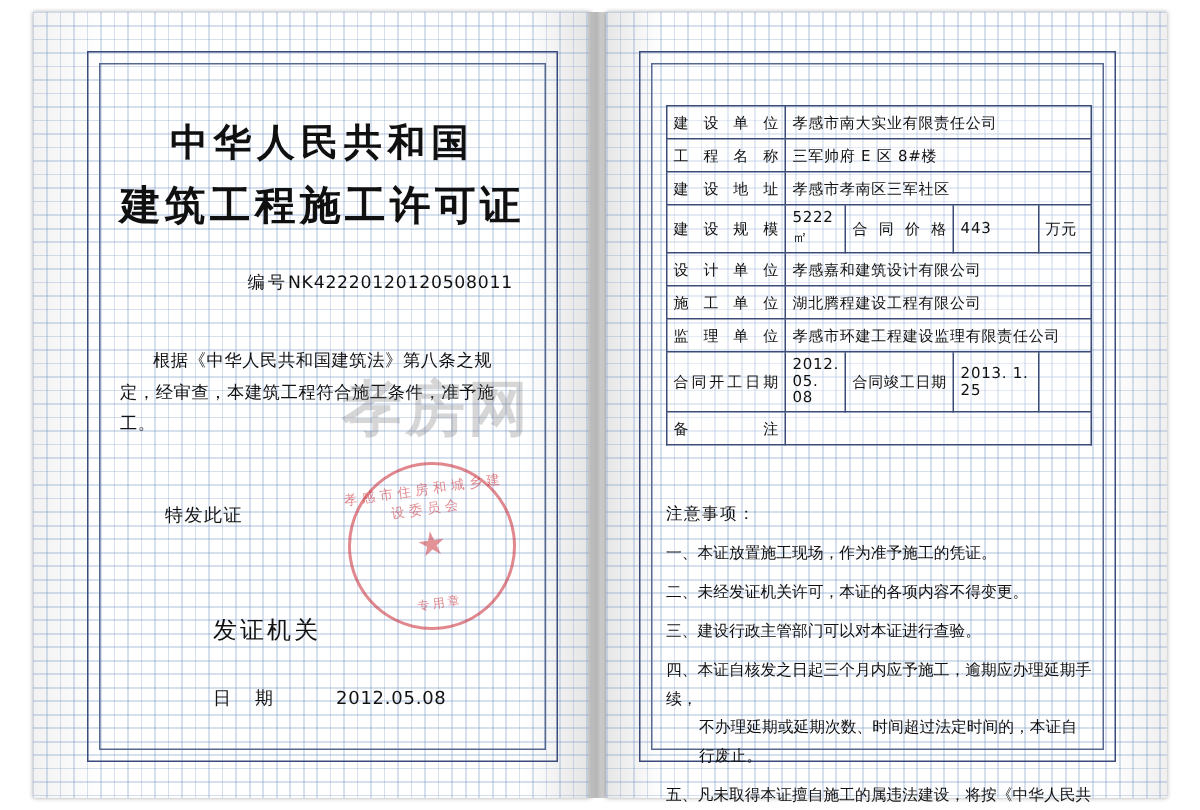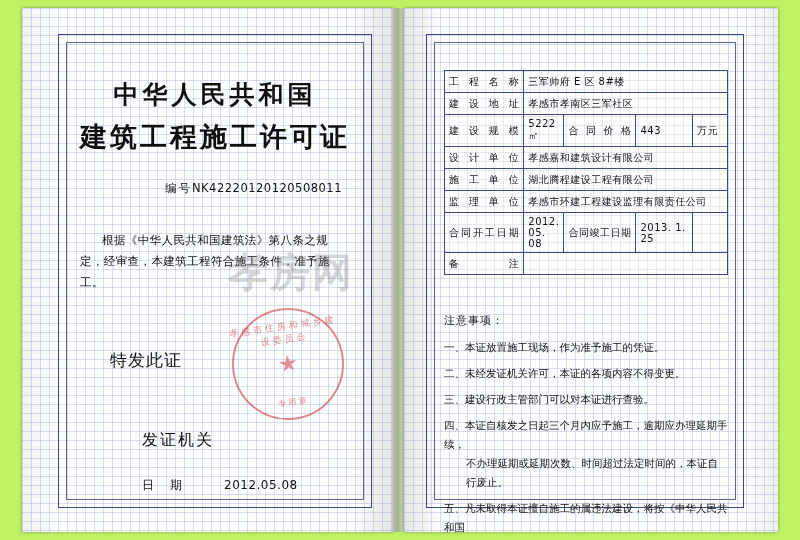--- a/index.html
+++ b/index.html
@@ -3,21 +3,21 @@
 <meta charset="utf-8">
 <style>
   html,body{margin:0;padding:0;}
   body{
     width:800px;height:540px;overflow:hidden;
     background:#cfcfcf;
     font-family:"DejaVu Sans","Liberation Sans",sans-serif;
   }
   .scan{
     position:relative;width:800px;height:540px;
-    background:#bef264;
+    background:#ffffff;
   }
   
   .page{
     position:absolute;top:8px;height:524px;
     background:#fdfdfd;
     box-shadow:0 0 3px rgba(0,0,0,.35);
   }
   .page.left{left:22px;width:372px;
     background:linear-gradient(to right,#f2f2f2 0%,#ffffff 12%,#ffffff 88%,#e4e4e4 100%);}
   .page.right{left:404px;width:374px;
@@ -55,21 +55,21 @@
   .code-line{
     margin-top:26px;text-align:right;padding-right:14px;
     font-size:11.5px;letter-spacing:.5px;
   }
   .code-label{letter-spacing:2px;}
   .para{
     margin-top:34px;font-size:11.5px;line-height:21px;
     text-indent:0;padding:0 6px;letter-spacing:.4px;
   }
   .para .ind{display:inline-block;width:22px;}
-  .issue-line{margin-top:56px;font-size:17px;padding-left:36px;letter-spacing:1px;font-family:Liberation Serif, serif;}
+  .issue-line{margin-top:42px;font-size:12px;padding-left:36px;letter-spacing:1px;font-family:Liberation Serif, serif;}
   .sign-org{margin-top:58px;font-size:16px;padding-left:68px;letter-spacing:2px;}
   .date-row{margin-top:26px;font-size:12px;padding-left:68px;letter-spacing:2px;}
   .date-row .dval{margin-left:40px;letter-spacing:.5px;}
   
   .seal{
     position:absolute;left:210px;top:300px;width:108px;height:108px;
     border:2.5px solid rgba(200,40,50,.55);border-radius:50%;
     color:rgba(200,40,50,.55);
     transform:rotate(-8deg);
     pointer-events:none;
@@ -162,20 +162,24 @@
   <div class="gutter"></div>
 
   <div class="page right">
     <div class="grid"></div>
     <div class="inner-border rp-frame"></div>
     <div class="inner-border b2 rp-frame2"></div>
 
     <div class="rp-content">
       <table class="info">
         <tbody id="info-body">
+            <tr>
+              <td class="lbl">建 设 单 位</td>
+              <td class="val" colspan="4">孝感市南大实业有限责任公司</td>
+            </tr>
             <tr>
               <td class="lbl">工 程 名 称</td>
               <td class="val" colspan="4">三军帅府 E 区 8#楼</td>
             </tr>
             <tr>
               <td class="lbl">建 设 地 址</td>
               <td class="val" colspan="4">孝感市孝南区三军社区</td>
             </tr>
             <tr>
               <td class="lbl">建 设 规 模</td>

